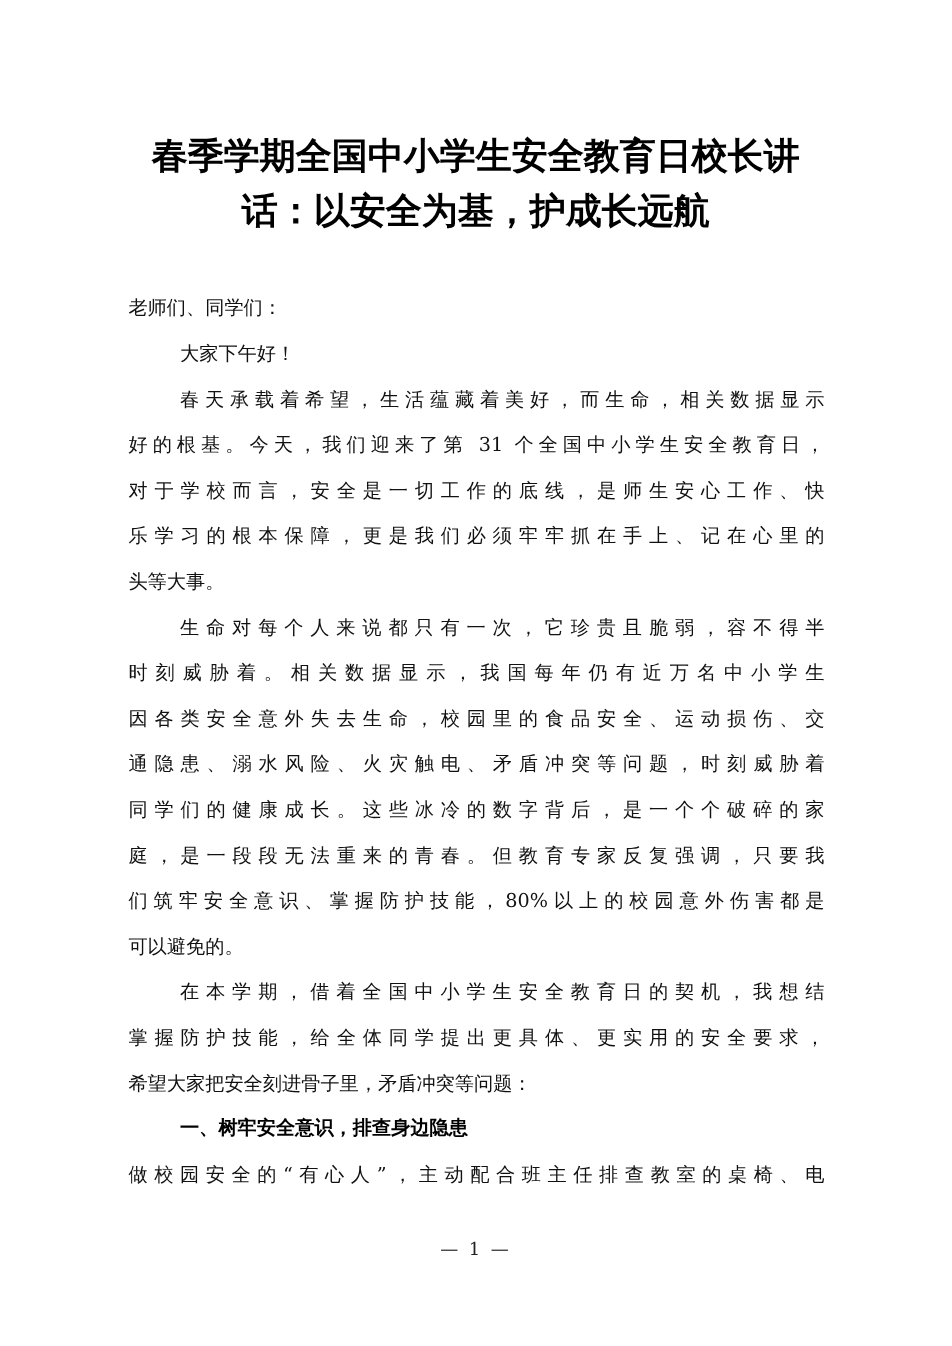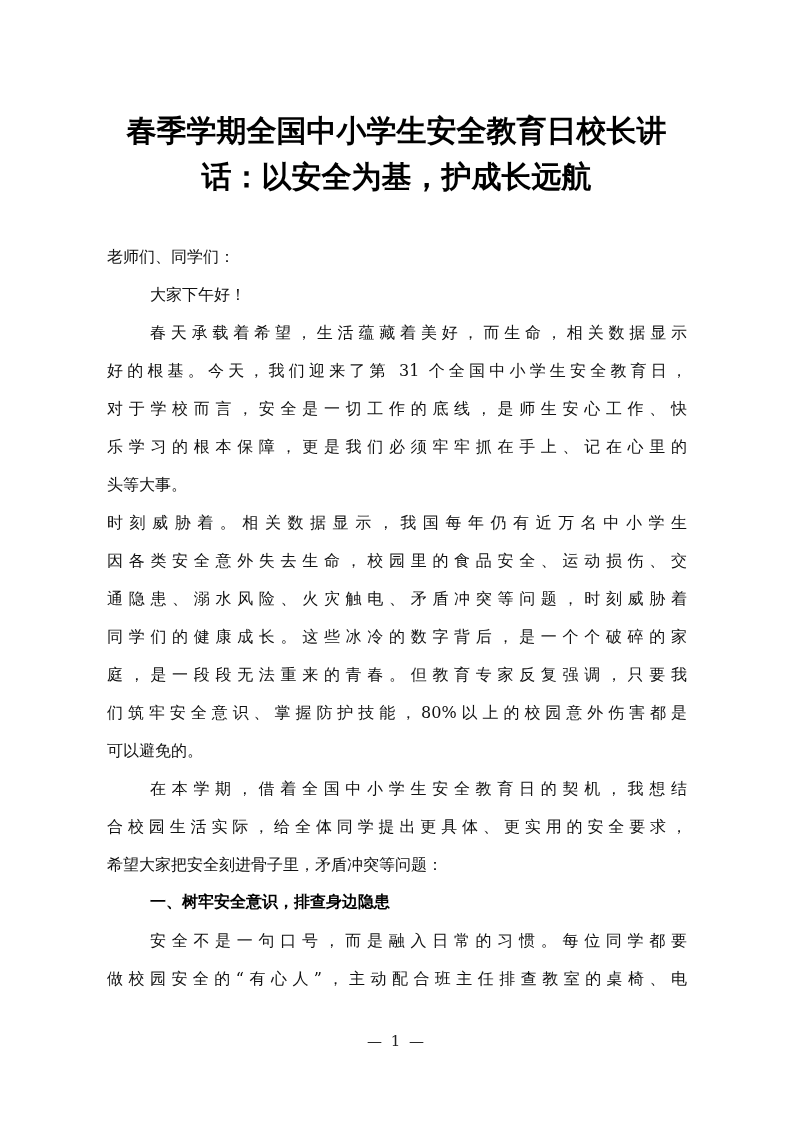--- a/index.html
+++ b/index.html
@@ -92,37 +92,37 @@
 
     <div>
       <div class="line indent">春天承载着希望，生活蕴藏着美好，而生命，相关数据显示</div>
       <div class="line">好的根基。今天，我们迎来了第 31 个全国中小学生安全教育日，</div>
       <div class="line">对于学校而言，安全是一切工作的底线，是师生安心工作、快</div>
       <div class="line">乐学习的根本保障，更是我们必须牢牢抓在手上、记在心里的</div>
       <div class="line last">头等大事。</div>
     </div>
 
     <div>
+      <div class="line indent">生命对每个人来说都只有一次，它珍贵且脆弱，容不得半</div>
       <div class="line">时刻威胁着。相关数据显示，我国每年仍有近万名中小学生</div>
       <div class="line">因各类安全意外失去生命，校园里的食品安全、运动损伤、交</div>
       <div class="line">通隐患、溺水风险、火灾触电、矛盾冲突等问题，时刻威胁着</div>
       <div class="line">同学们的健康成长。这些冰冷的数字背后，是一个个破碎的家</div>
       <div class="line">庭，是一段段无法重来的青春。但教育专家反复强调，只要我</div>
       <div class="line">们筑牢安全意识、掌握防护技能，80%以上的校园意外伤害都是</div>
       <div class="line last">可以避免的。</div>
     </div>
 
     <div>
       <div class="line indent">在本学期，借着全国中小学生安全教育日的契机，我想结</div>
-      <div class="line">合校园生活实际，给全体同学提出更具体、更实用的安全要求，</div>
+      <div class="line">掌握防护技能，给全体同学提出更具体、更实用的安全要求，</div>
       <div class="line last">希望大家把安全刻进骨子里，矛盾冲突等问题：</div>
     </div>
 
     <div class="line indent heading">一、树牢安全意识，排查身边隐患</div>
 
     <div>
-      <div class="line indent">安全不是一句口号，而是融入日常的习惯。每位同学都要</div>
       <div class="line">做校园安全的“有心人”，主动配合班主任排查教室的桌椅、电</div>
     </div>
   </div>
 
   <div class="page-number">— 1 —</div>
 </div>
 
 </body></html>

